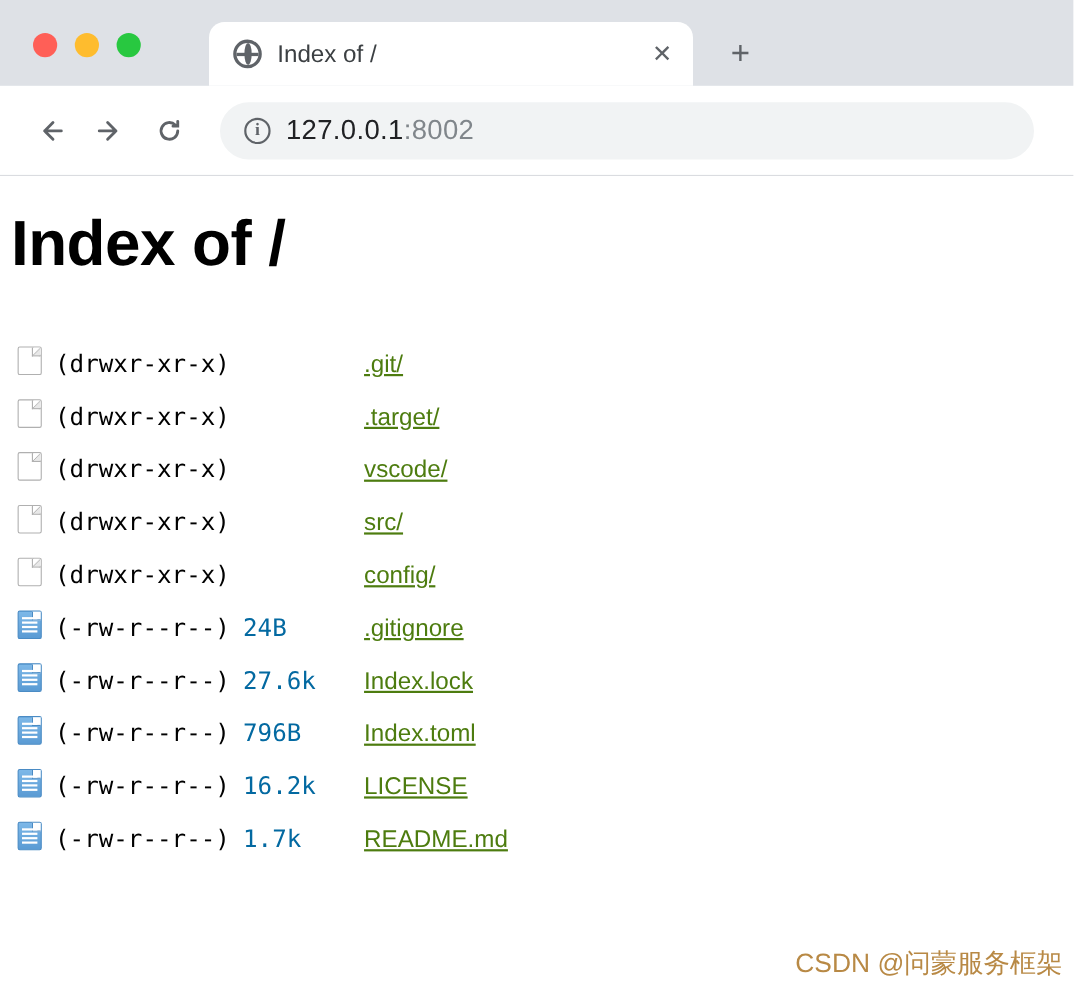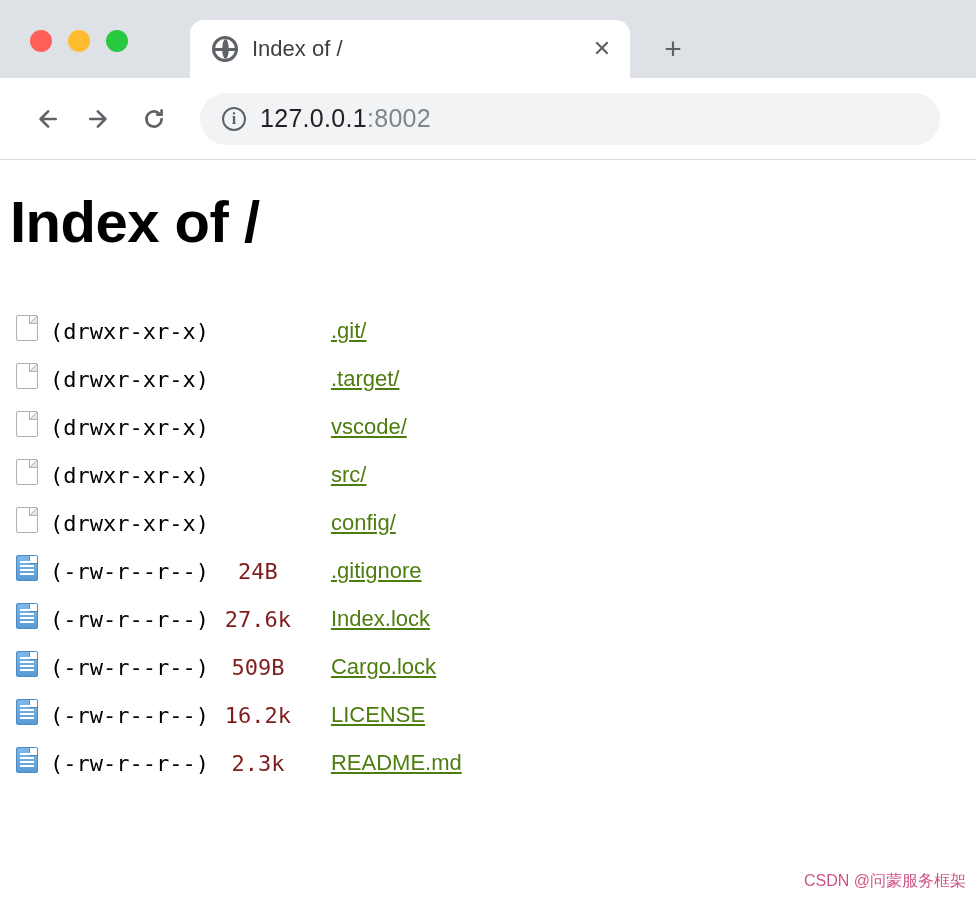--- a/index.html
+++ b/index.html
@@ -36,24 +36,24 @@
 .listing { border-collapse: collapse; }
 .listing td { padding: 8px 6px; vertical-align: middle; font-size: 22px; }
 .file-icon { width: 22px; height: 26px; display: inline-block; position: relative; }
 .file-icon.blank { background: #fff; border: 1px solid #b0b0b0; border-radius: 2px 2px 2px 2px; }
 .file-icon.blank::before { content: ""; position: absolute; top: 0; right: 0; width: 7px; height: 7px; background: linear-gradient(135deg, #fff 0%, #fff 48%, #b0b0b0 50%, #e8e8e8 52%, #e8e8e8 100%); border-bottom: 1px solid #b0b0b0; border-left: 1px solid #b0b0b0; }
 .file-icon.doc { background: linear-gradient(#7db8e8, #5a9bd4); border: 1px solid #4a8bc4; border-radius: 2px; }
 .file-icon.doc::before { content: ""; position: absolute; top: 0; right: 0; width: 7px; height: 7px; background: #fff; border-bottom: 1px solid #4a8bc4; border-left: 1px solid #4a8bc4; }
 .file-icon.doc::after { content: ""; position: absolute; left: 3px; top: 5px; right: 3px; height: 2px; background: #fff; box-shadow: 0 4px 0 #fff, 0 8px 0 #fff, 0 12px 0 #fff; }
 
 .perms { font-family: "Menlo", "Consolas", monospace; font-size: 23px; color: #000; white-space: nowrap; }
-.size-col { font-family: "Menlo", "Consolas", monospace; font-size: 23px; color: #7f1d1d; text-align: center; padding-right: 30px !important; min-width: 110px; }
+.size-col { font-family: "Menlo", "Consolas", monospace; font-size: 23px; color: #0369a1; text-align: left; padding-right: 30px !important; min-width: 110px; }
 .name-col a { color: #4d7c0f; text-decoration: underline; }
 
-.watermark { position: absolute; bottom: 6px; right: 10px; color: #be185d; font-size: 16px; opacity: 0.75; }
+.watermark { position: absolute; bottom: 6px; right: 10px; color: #a16207; font-size: 24px; opacity: 0.75; }
 </style>
 </head>
 <body>
 
 <div class="chrome-top">
   <div class="window-controls">
     <div class="wc-dot wc-close"></div>
     <div class="wc-dot wc-min"></div>
     <div class="wc-dot wc-max"></div>
   </div>
@@ -131,32 +131,32 @@
         </tr>
         <tr>
           <td><span class="file-icon doc"></span></td>
           <td class="perms">(-rw-r--r--)</td>
           <td class="size-col">27.6k</td>
           <td class="name-col"><a href="#">Index.lock</a></td>
         </tr>
         <tr>
           <td><span class="file-icon doc"></span></td>
           <td class="perms">(-rw-r--r--)</td>
-          <td class="size-col">509B</td>
-          <td class="name-col"><a href="#">Cargo.lock</a></td>
+          <td class="size-col">796B</td>
+          <td class="name-col"><a href="#">Index.toml</a></td>
         </tr>
         <tr>
           <td><span class="file-icon doc"></span></td>
           <td class="perms">(-rw-r--r--)</td>
           <td class="size-col">16.2k</td>
           <td class="name-col"><a href="#">LICENSE</a></td>
         </tr>
         <tr>
           <td><span class="file-icon doc"></span></td>
           <td class="perms">(-rw-r--r--)</td>
-          <td class="size-col">2.3k</td>
+          <td class="size-col">1.7k</td>
           <td class="name-col"><a href="#">README.md</a></td>
         </tr>
       </tbody>
   </table>
 </div>
 
 <div class="watermark">CSDN @问蒙服务框架</div>
 
 </body></html>

